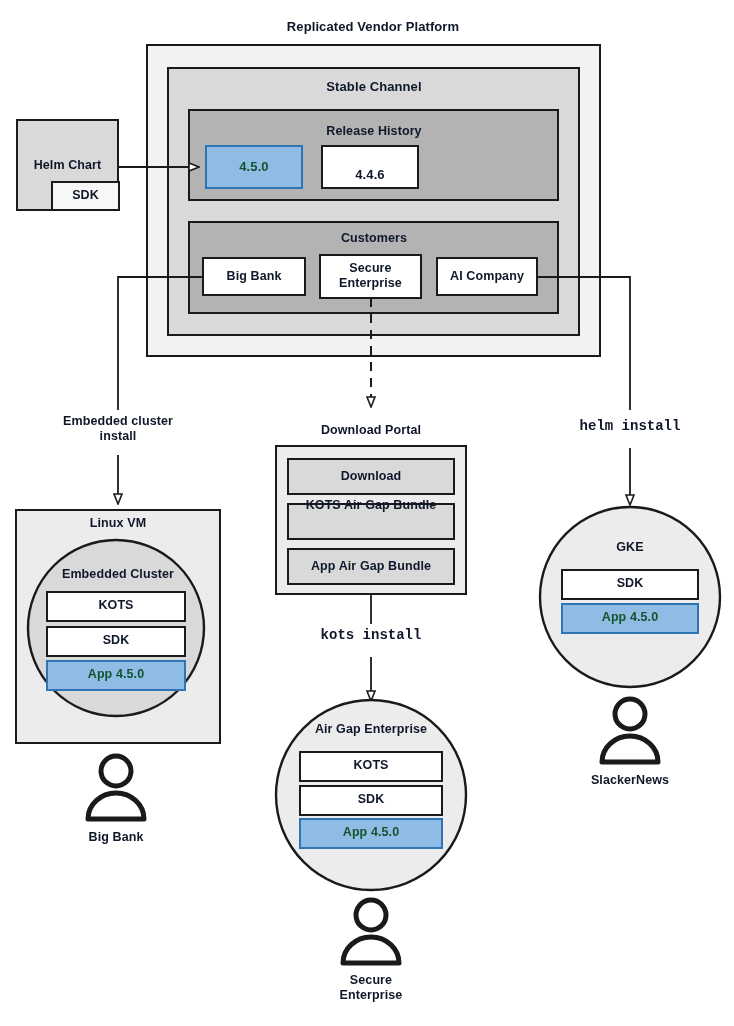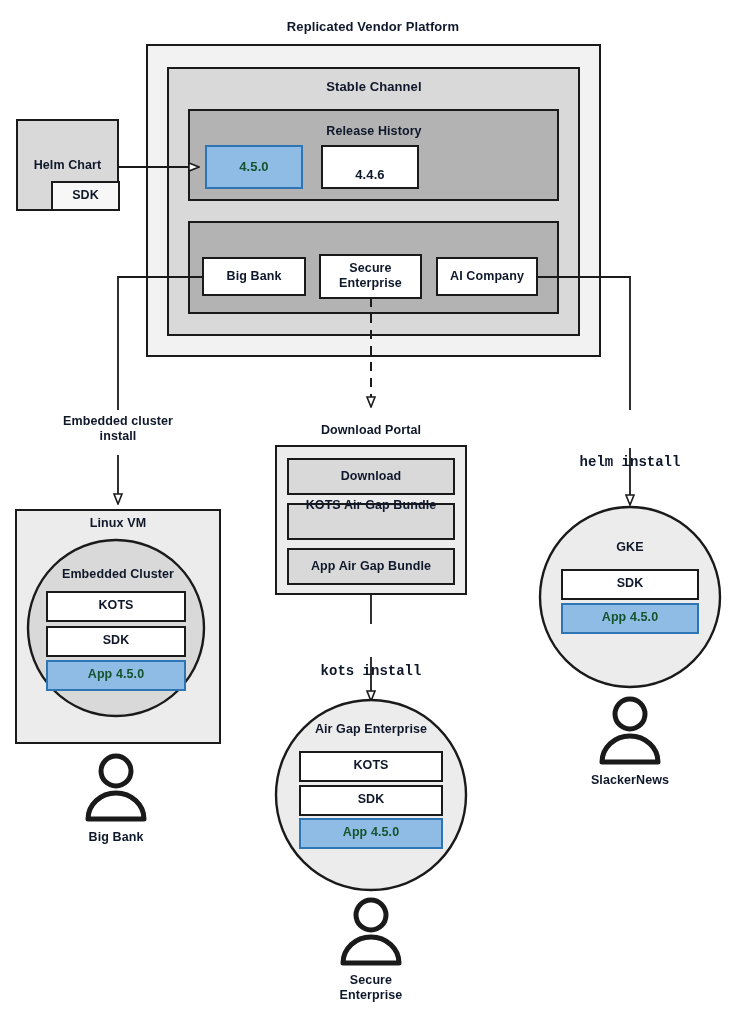--- a/index.html
+++ b/index.html
@@ -4,21 +4,21 @@
 <style>
   html,body{margin:0;padding:0;background:#ffffff;}
   body{width:734px;height:1026px;position:relative;
        font-family:"Liberation Sans","DejaVu Sans",sans-serif;
        color:#111111;overflow:hidden;}
   .stage{position:absolute;inset:0;width:734px;height:1026px;}
   svg.diagram{position:absolute;left:0;top:0;width:734px;height:1026px;}
   
   .t{position:absolute;text-align:center;font-weight:bold;font-size:12.5px;
      line-height:15px;color:#0f172a;letter-spacing:.1px;white-space:pre-line;}
-  .t.mono{font-family:"Liberation Mono","DejaVu Sans Mono",monospace;font-size:14px;letter-spacing:0;margin-top:36px;}
+  .t.mono{font-family:"Liberation Mono","DejaVu Sans Mono",monospace;font-size:14px;letter-spacing:0;}
   .t.blue{color:#14532d;}
   .t.big{font-size:13px;}
 </style>
 </head>
 <body>
 
 <div class="stage">
 
   <svg class="diagram" viewBox="0 0 734 1026">
     <defs>
@@ -150,20 +150,21 @@
 
   <div class="t big" style="left:213px;top:19px;width:320px;">Replicated Vendor Platform</div>
 
   <div class="t big" style="left:224px;top:79px;width:300px;">Stable Channel</div>
 
   <div class="t" style="left:224px;top:124px;width:300px;">Release History</div>
 
   <div class="t blue" style="left:206px;top:159px;width:96px;font-size:13px;">4.5.0</div>
   <div class="t" style="left:322px;top:167px;width:96px;font-size:13px;">4.4.6</div>
 
+  <div class="t" style="left:224px;top:231px;width:300px;">Customers</div>
 
   <div class="t" style="left:203px;top:269px;width:102px;">Big Bank</div>
   <div class="t" style="left:320px;top:261px;width:101px;">Secure
 Enterprise</div>
   <div class="t" style="left:437px;top:269px;width:100px;">AI Company</div>
 
   <div class="t" style="left:17px;top:158px;width:101px;">Helm Chart</div>
   <div class="t" style="left:52px;top:188px;width:67px;">SDK</div>
 
   <div class="t" style="left:38px;top:414px;width:160px;">Embedded cluster

